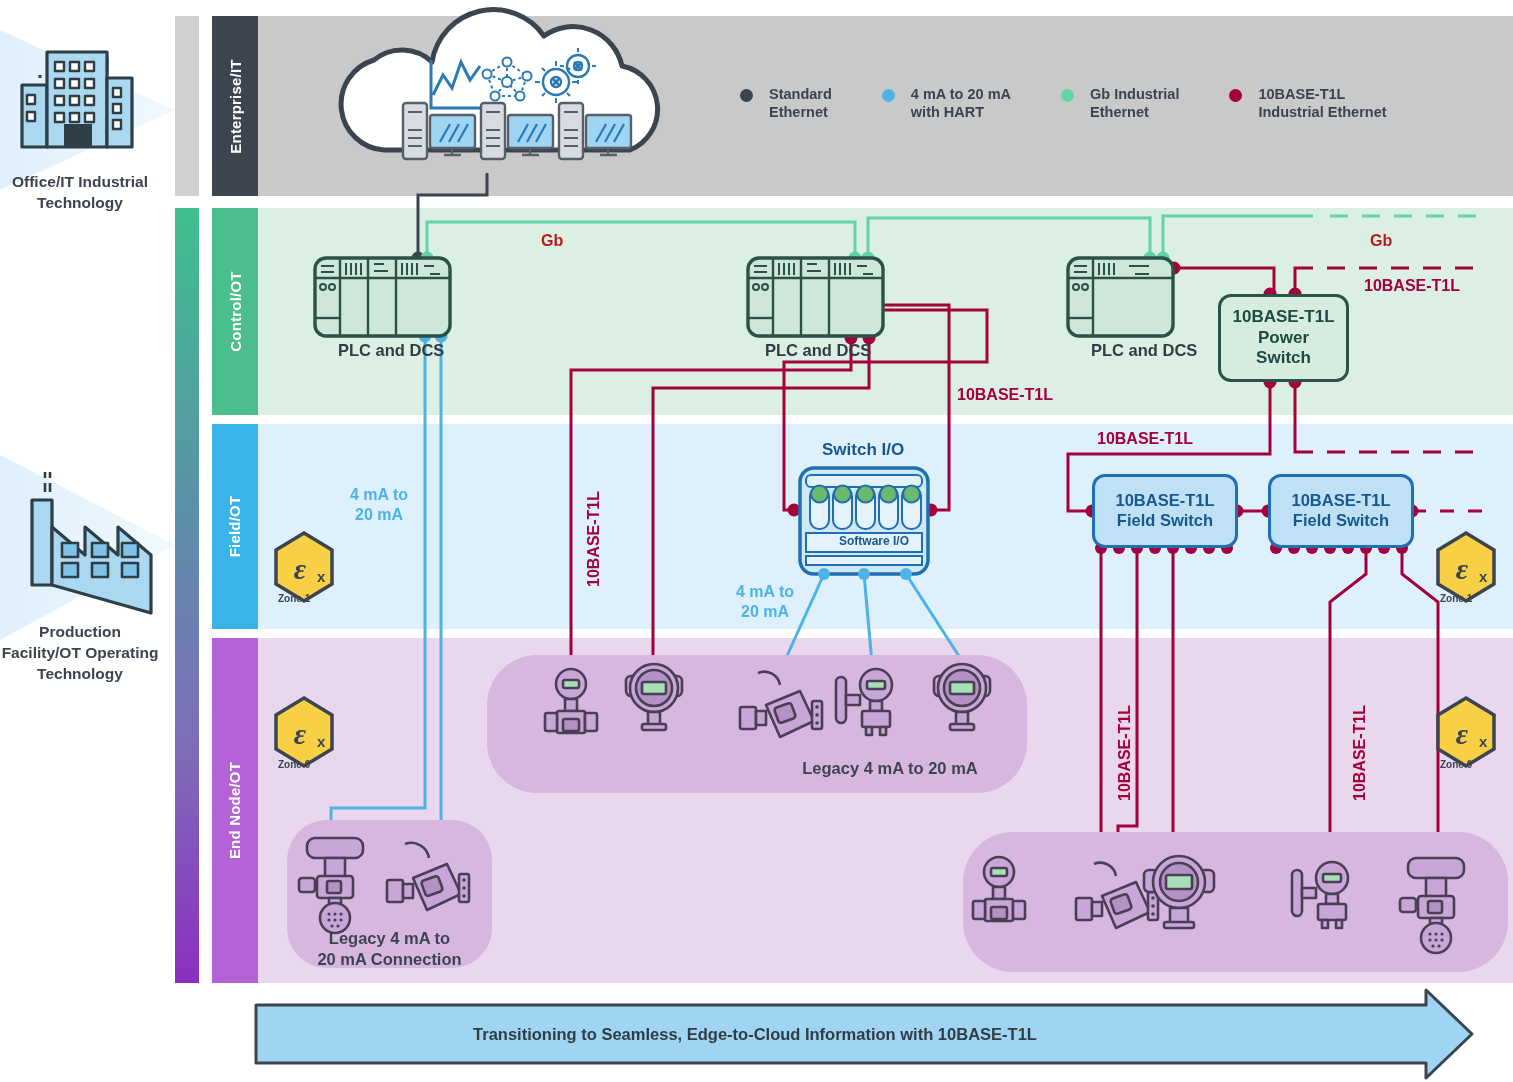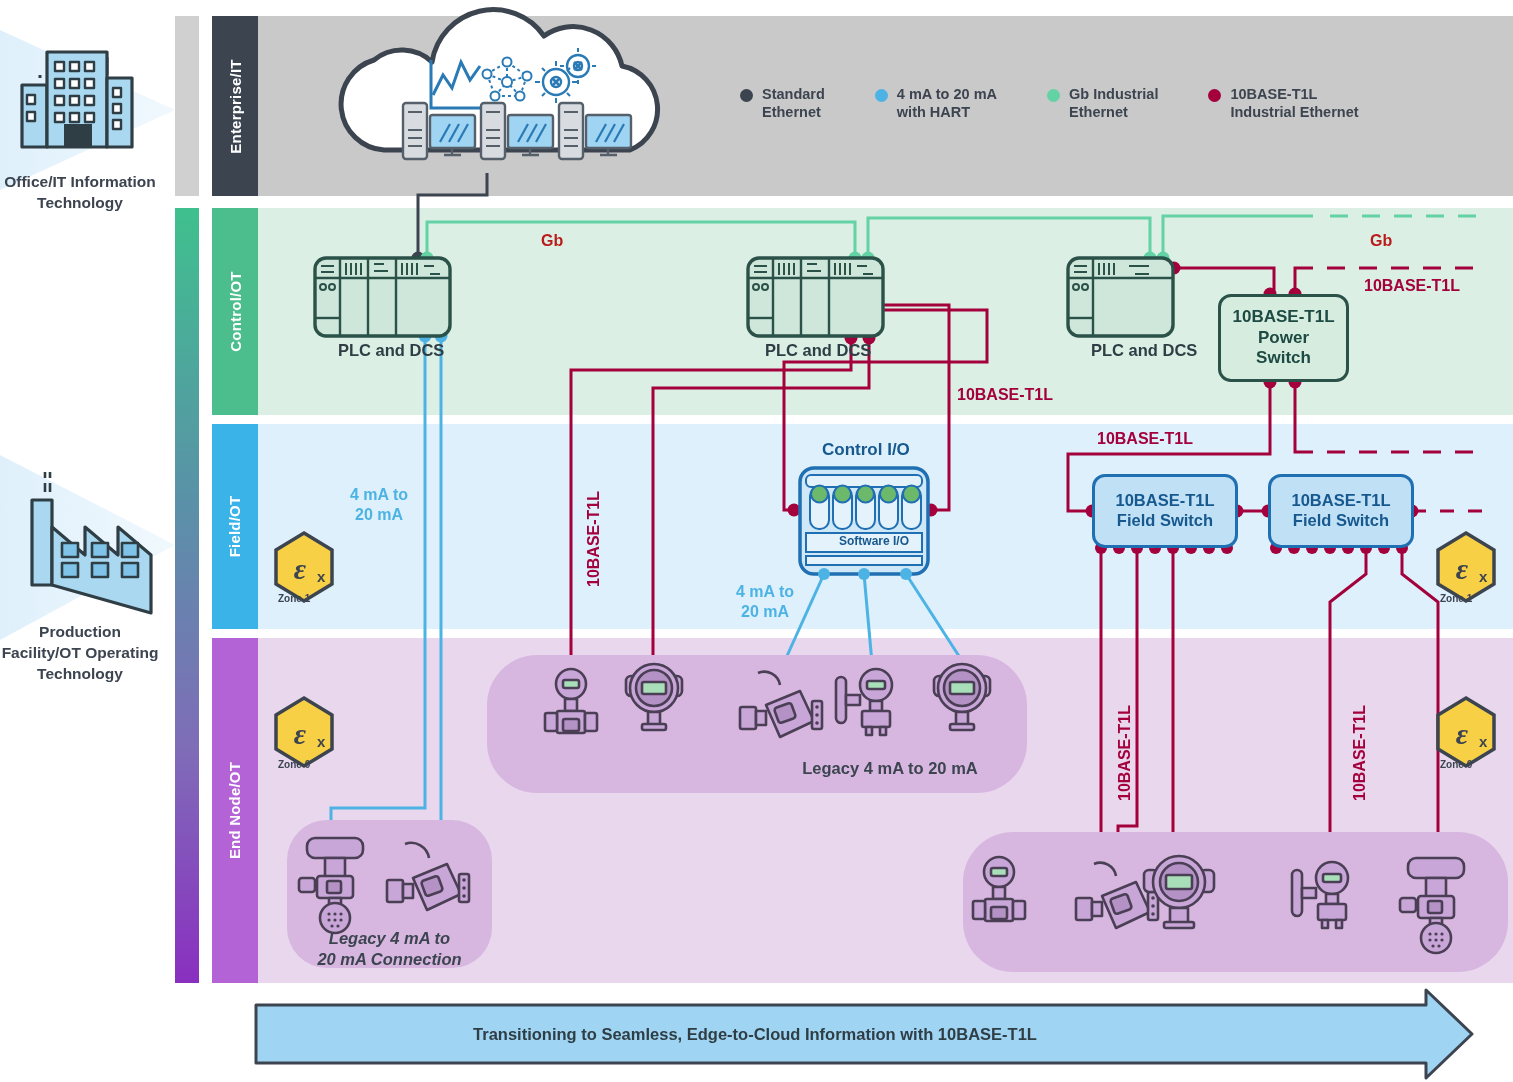--- a/index.html
+++ b/index.html
@@ -18,21 +18,21 @@
   .band-tab {
     position:absolute; width:46px; display:flex; align-items:center; justify-content:center;
   }
   .band-tab span {
     transform:rotate(-90deg); white-space:nowrap; color:#fff; font-weight:bold; font-size:15px;
     letter-spacing:.2px;
   }
 
   
   .legend { position:absolute; display:flex; gap:50px; }
-  .leg-item { display:flex; gap:9px; align-items:flex-start; }
+  .leg-item { display:flex; gap:16px; align-items:flex-start; }
   .leg-dot { width:13px; height:13px; border-radius:50%; margin-top:3px; flex:none; }
   .leg-txt { font-size:14.5px; font-weight:bold; color:#3c4450; line-height:1.22; white-space:pre-line; }
 
   
   .nodebox {
     position:absolute; border-radius:13px; display:flex; align-items:center;
     justify-content:center; text-align:center; font-weight:bold; line-height:1.2;
     white-space:pre-line;
   }
   .pswitch { background:#d6ecdf; border:3px solid #2b5248; color:#1d4a42; font-size:17px; }
@@ -560,21 +560,21 @@
         <rect x="62" y="563" width="16" height="14"></rect>
           <rect x="92" y="563" width="16" height="14"></rect>
         <rect x="122" y="563" width="16" height="14"></rect>
       </g>
     </g>
 
     <path d="M256,1005 L1426,1005 L1426,990 L1472,1034 L1426,1078 L1426,1063 L256,1063 Z" fill="#9fd4f3" stroke="#3c4450" stroke-width="3" stroke-linejoin="round"></path>
   </svg>
 
   <div class="abs side-label" style="left:0;top:172px;width:160px;">Office/IT
-Information
+Industrial
 Technology</div>
   <div class="abs side-label" style="left:0;top:622px;width:160px;">Production
 Facility/OT
 Operating
 Technology</div>
 
   <div class="band-tab" style="left:212px;top:16px;height:180px;background:#3c4450;">
     <span>Enterprise/IT</span>
   </div>
   <div class="band-tab" style="left:212px;top:208px;height:207px;background:#4cbd8c;">
@@ -616,21 +616,21 @@
 
   <div class="nodebox pswitch" style="left:1218px;top:294px;width:131px;height:88px;">10BASE-T1L
 Power
 Switch</div>
 
   <div class="nodebox fswitch" style="left:1092px;top:474px;width:146px;height:74px;">10BASE-T1L
 Field Switch</div>
   <div class="nodebox fswitch" style="left:1268px;top:474px;width:146px;height:74px;">10BASE-T1L
 Field Switch</div>
 
-  <div class="cap-blue" style="left:822px;top:440px;">Control I/O</div>
+  <div class="cap-blue" style="left:822px;top:440px;">Switch I/O</div>
   <div class="cap-blue" style="left:839px;top:534px;font-size:12px;">Software I/O</div>
 
   <div class="net-lbl lbl-gb" style="left:541px;top:232px;">Gb</div>
   <div class="net-lbl lbl-gb" style="left:1370px;top:232px;">Gb</div>
   <div class="net-lbl lbl-t1l" style="left:957px;top:386px;">10BASE-T1L</div>
   <div class="net-lbl lbl-t1l" style="left:1364px;top:277px;">10BASE-T1L</div>
   <div class="net-lbl lbl-t1l" style="left:1097px;top:430px;">10BASE-T1L</div>
 
   <div class="net-lbl lbl-t1l vert" style="left:546px;top:530px;transform:rotate(-90deg);">10BASE-T1L</div>
   <div class="net-lbl lbl-t1l vert" style="left:1077px;top:744px;transform:rotate(-90deg);">10BASE-T1L</div>
@@ -639,19 +639,19 @@
   <div class="net-lbl lbl-ma" style="left:334px;top:485px;width:90px;">4 mA to
 20 mA</div>
   <div class="net-lbl lbl-ma" style="left:720px;top:582px;width:90px;">4 mA to
 20 mA</div>
 
   <div class="zone-lbl" style="left:278px;top:593px;">Zone 1</div>
   <div class="zone-lbl" style="left:278px;top:759px;">Zone 0</div>
   <div class="zone-lbl" style="left:1440px;top:593px;">Zone 1</div>
   <div class="zone-lbl" style="left:1440px;top:759px;">Zone 0</div>
 
-  <div class="grp-lbl" style="left:287px;top:928px;width:205px;font-style:italic;">Legacy 4 mA to
+  <div class="grp-lbl" style="left:287px;top:928px;width:205px;">Legacy 4 mA to
 20 mA Connection</div>
   <div class="grp-lbl" style="left:760px;top:758px;width:260px;">Legacy 4 mA to 20 mA</div>
 
   <div class="banner-txt" style="left:190px;top:1025px;width:1130px;">Transitioning to Seamless, Edge-to-Cloud Information with 10BASE-T1L</div>
 
 </div>
 
 </body></html>

